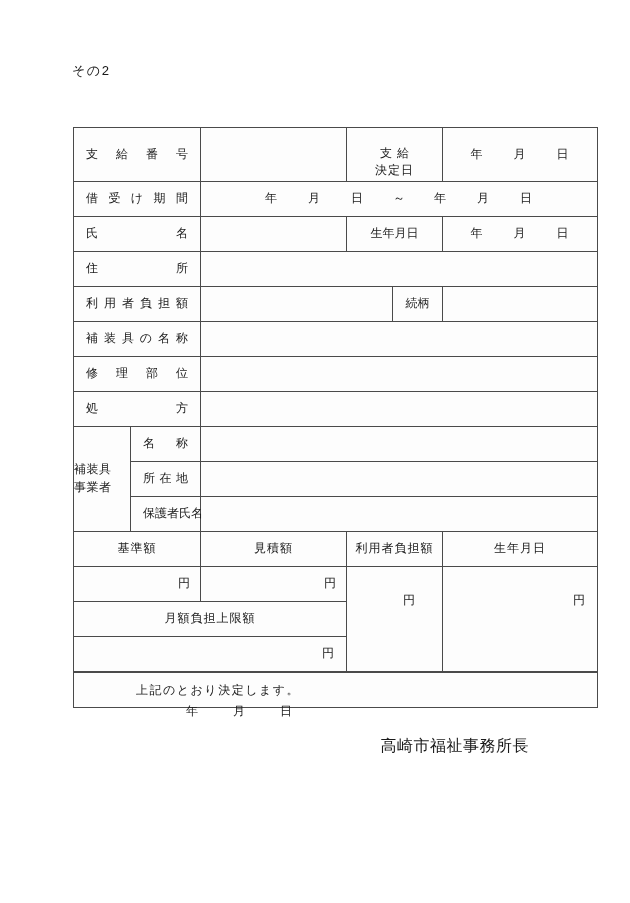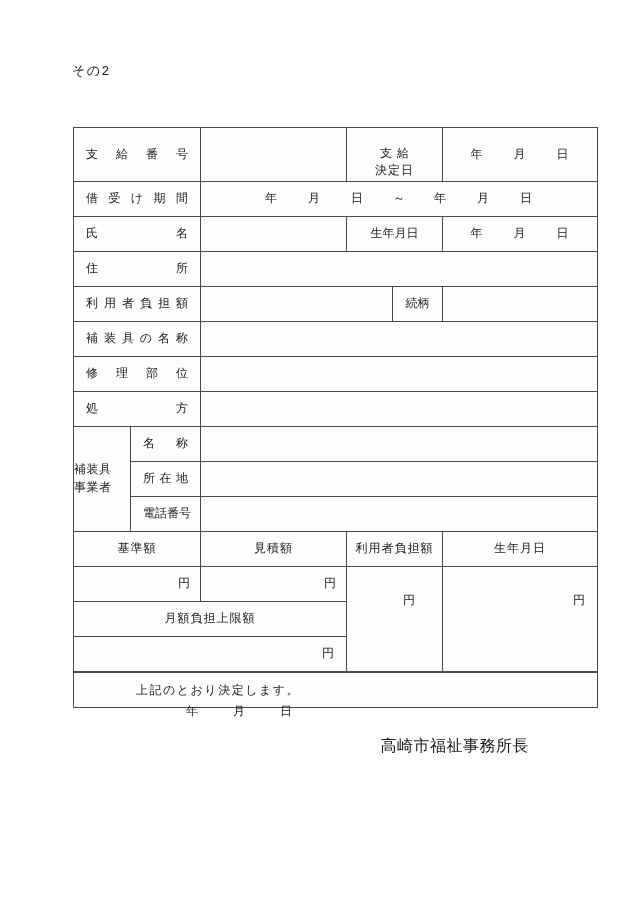--- a/index.html
+++ b/index.html
@@ -221,21 +221,21 @@
         <span>事業者</span>
       </td>
       <td class="lbl">名称</td>
       <td colspan="7"></td>
     </tr>
     <tr>
       <td class="lbl">所在地</td>
       <td colspan="7"></td>
     </tr>
     <tr>
-      <td class="lbl">電話番号</td>
+      <td class="lbl">保護者氏名</td>
       <td colspan="7"></td>
     </tr>
 
     <tr>
       <td class="amount-head" colspan="2">基準額</td>
       <td class="amount-head" colspan="2">見積額</td>
       <td class="amount-head" colspan="3">利用者負担額</td>
       <td class="amount-head" colspan="2">生年月日</td>
     </tr>
 

